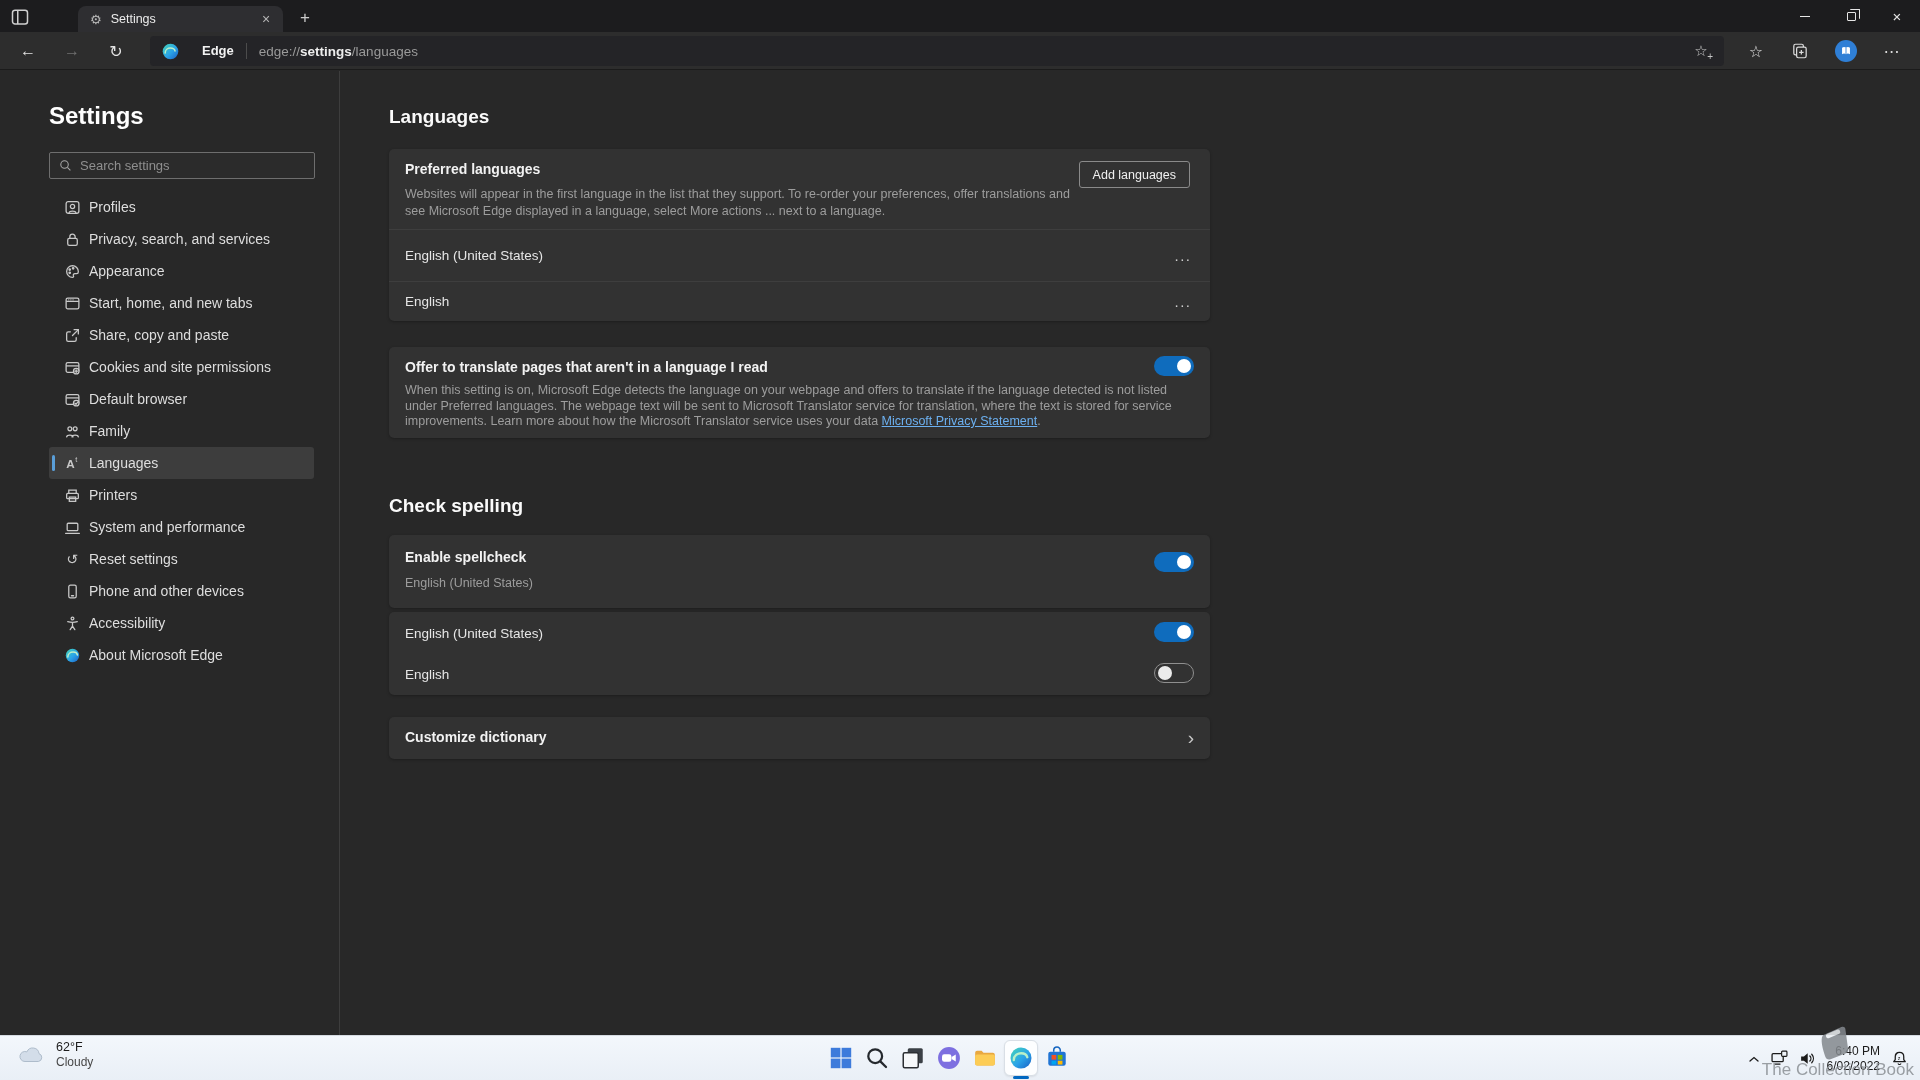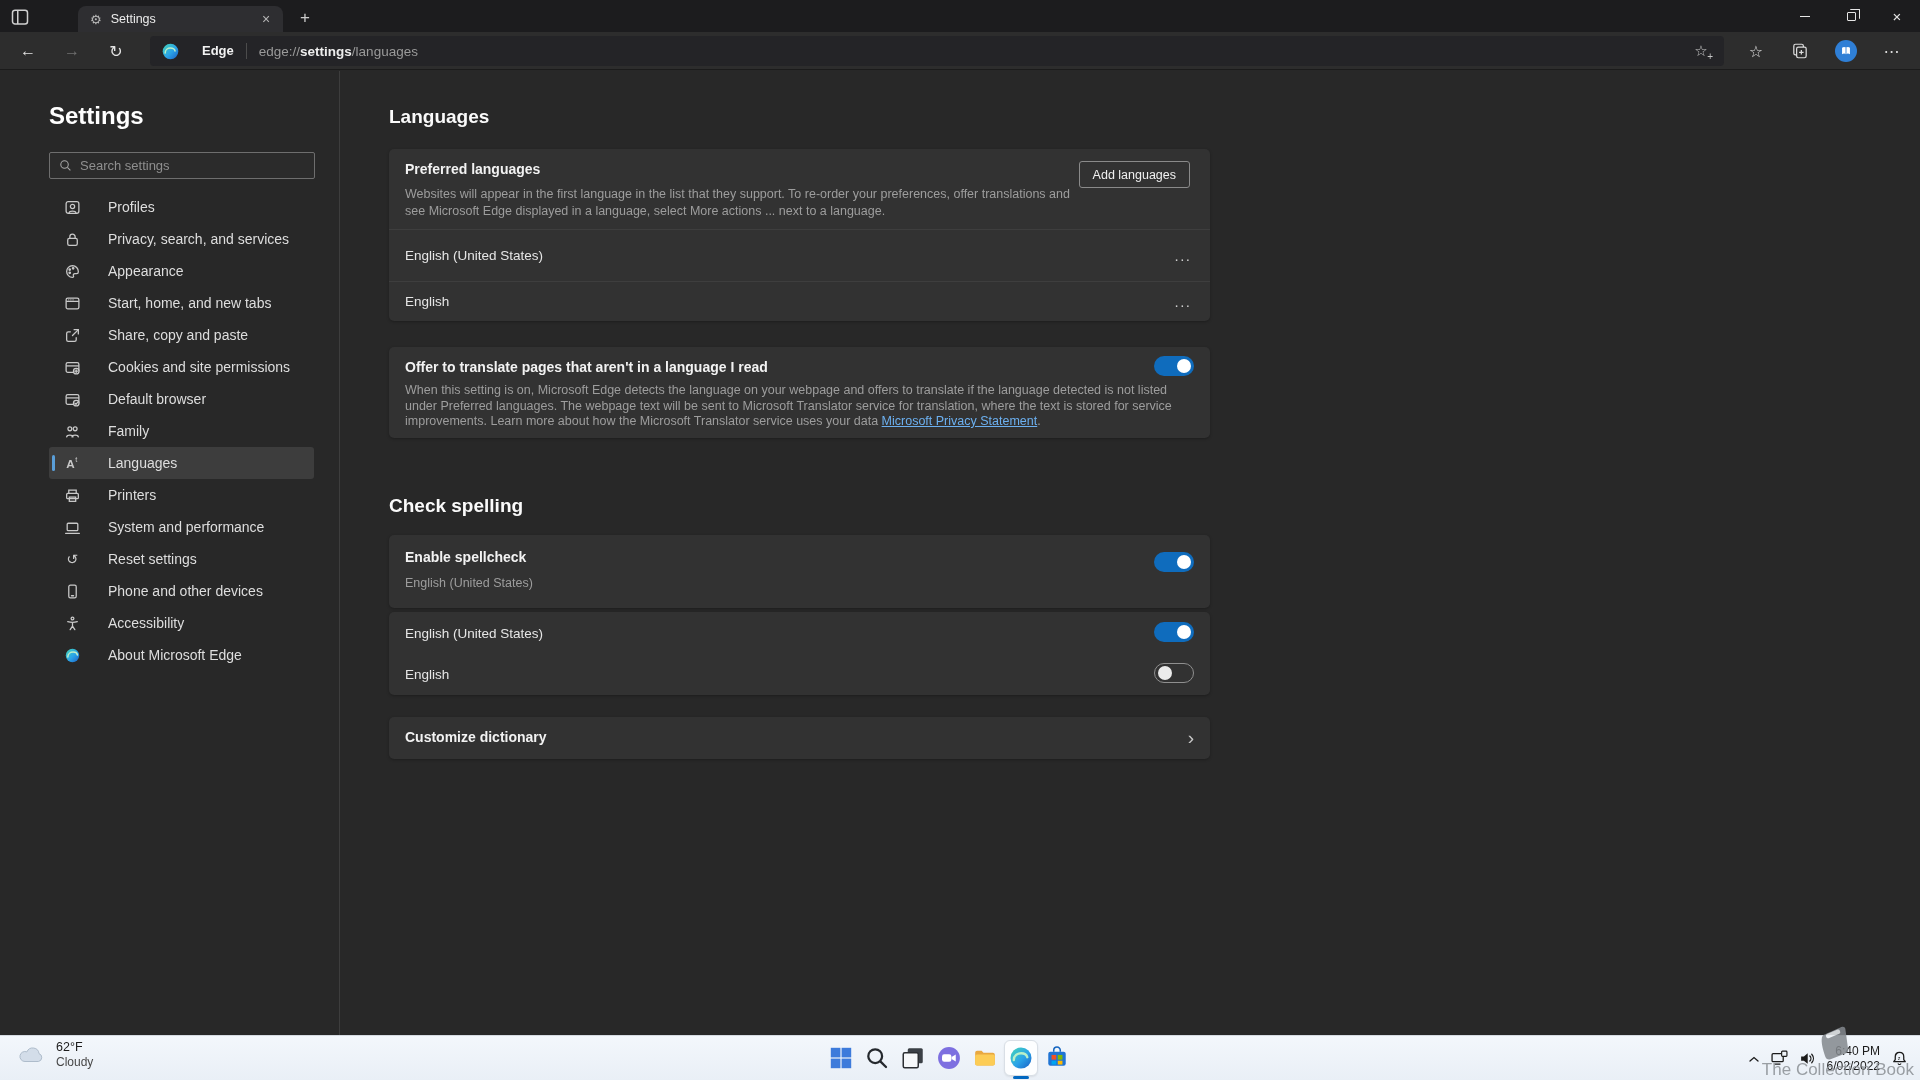--- a/index.html
+++ b/index.html
@@ -49,21 +49,21 @@
   .side-title { position:absolute; left:49px; top:31px; font-size:24px; font-weight:bold; color:#ffffff; }
   .searchbox { position:absolute; left:49px; top:81px; width:266px; height:27px; border:1px solid #6e6e6e; border-radius:2px; background:#2b2b2b; display:flex; align-items:center; padding:0 9px; }
   .searchbox svg { width:13px; height:13px; flex:none; }
   .searchbox input { flex:1; margin-left:8px; background:transparent; border:none; outline:none; color:#5eead4; font-size:13px; font-family:inherit; }
   .searchbox input::placeholder { color:#8f8f8f; }
   .side-list { position:absolute; left:49px; top:120px; right:25px; }
   .side-item { height:32px; display:flex; align-items:center; padding-left:14px; border-radius:3px; position:relative; color:#dedede; font-size:14px; cursor:default; }
   .side-item .si { width:18px; height:18px; display:flex; align-items:center; justify-content:center; flex:none; }
   .side-item .si svg { width:17px; height:17px; }
   .side-item .si .glyph { font-size:14px; color:#c9c9c9; line-height:1; }
-  .side-item .lbl { margin-left:27px; white-space:nowrap; }
+  .side-item .lbl { margin-left:8px; white-space:nowrap; }
   .side-item.sel { background:#3d3d3d; }
   .side-item.sel::before { content:""; position:absolute; left:3px; top:8px; width:3px; height:16px; border-radius:2px; background:#5a9fd9; }
   
   .h1 { position:absolute; left:389px; font-size:19px; font-weight:bold; color:#fafafa; }
   .card { position:absolute; left:389px; width:821px; background:#323232; border-radius:5px; box-shadow:0 1px 3px rgba(0,0,0,.28); }
   .c-title { position:absolute; left:16px; font-size:14px; font-weight:bold; color:#f2f2f2; white-space:nowrap; }
   .c-desc { position:absolute; left:16px; font-size:12.5px; line-height:16.5px; color:#9d9d9d; }
   .c-div { position:absolute; left:0; right:0; height:1px; background:#3e3e3e; }
   .add-btn { position:absolute; right:20px; top:12px; height:27px; padding:0 13px; background:transparent; border:1px solid #8a8a8a; border-radius:3px; color:#f0f0f0; font-size:12.5px; font-family:inherit; }
   .lrow { position:absolute; left:16px; right:14px; display:flex; align-items:center; }

